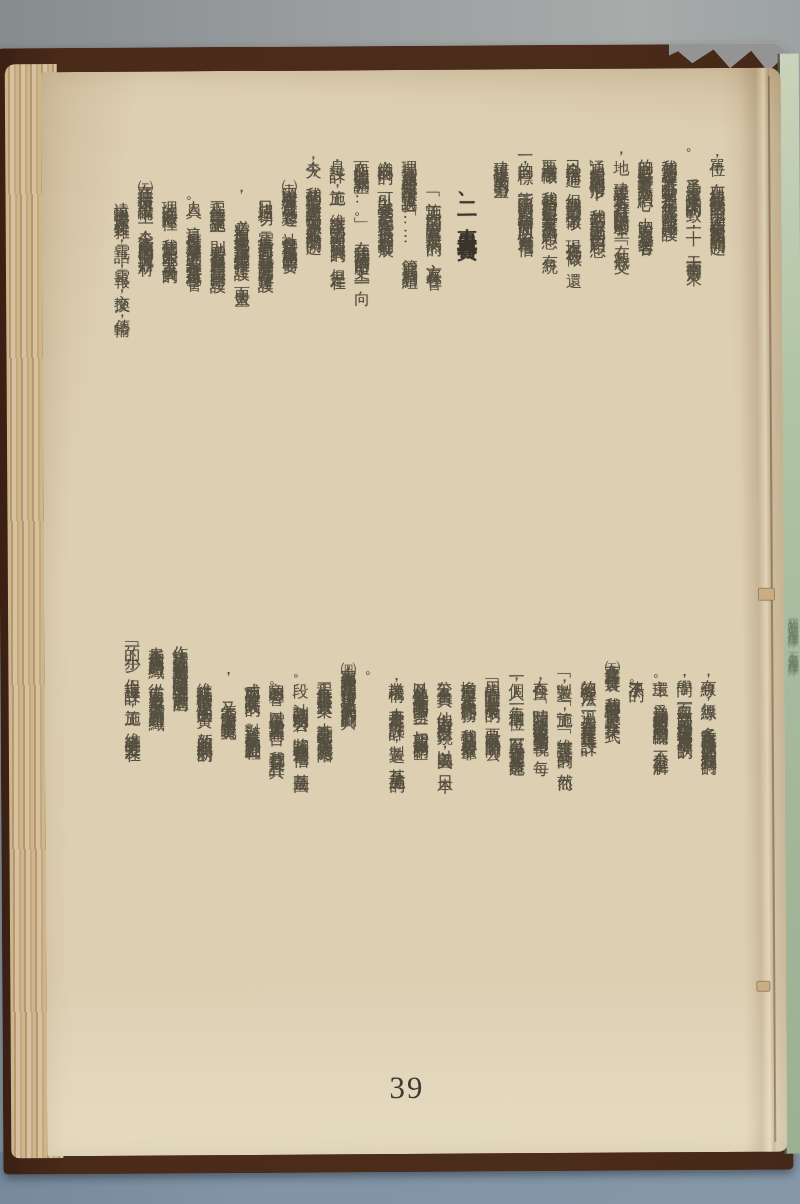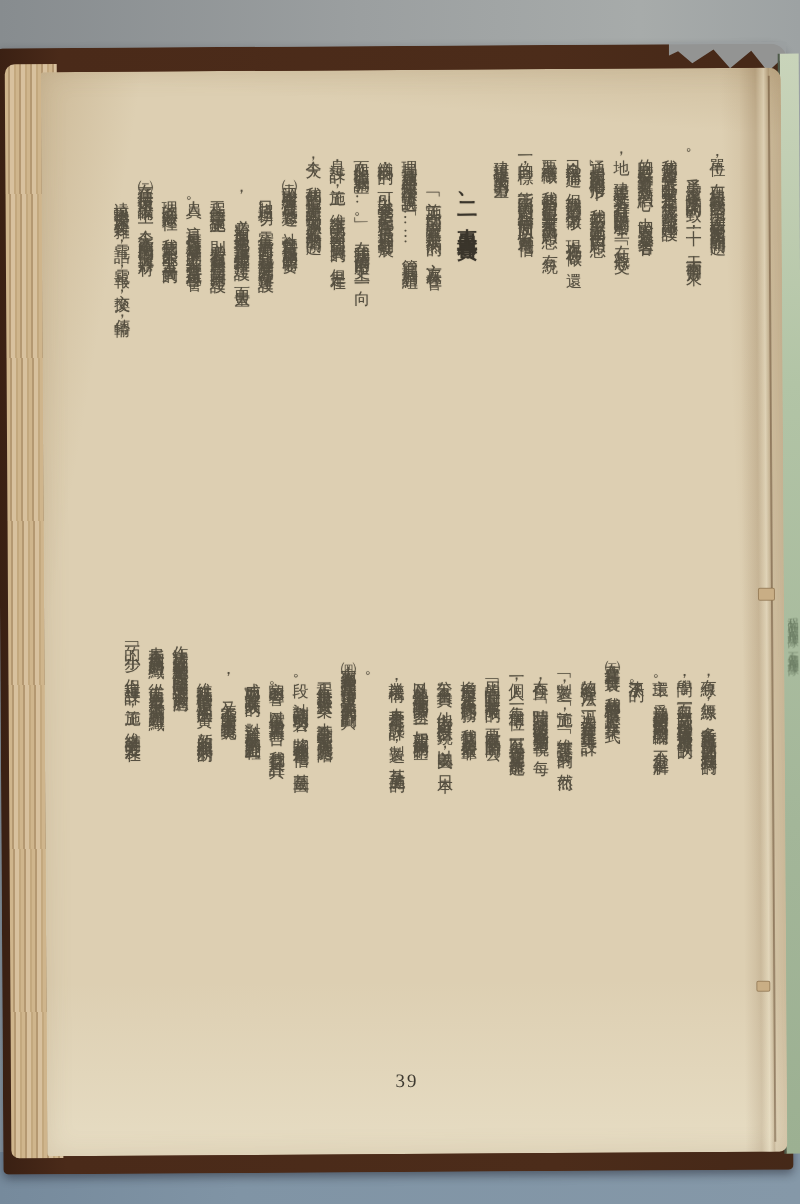--- a/index.html
+++ b/index.html
@@ -57,21 +57,21 @@
     color:#554f40;text-shadow:0 0 1px rgba(84,78,63,.35);}
   .blk-bottom .col{height:424px;letter-spacing:2.4px;}
   .i1{padding-top:19px;}
   .i2{padding-top:39px;}
   .blk-bottom .i1{padding-top:18px;}
   .blk-bottom .i2{padding-top:37px;}
   .heading{font-family:"Liberation Sans","DejaVu Sans",sans-serif;font-weight:700;
     font-size:20px;width:32px;line-height:32px;letter-spacing:3px;color:#3a352b;
     margin:0 6px;text-shadow:0 0 1px rgba(58,53,43,.5);}
   .page-number{position:absolute;left:330px;top:1000px;width:60px;text-align:center;
-    font-size:19px;letter-spacing:2px;color:#3e3a31;font-family:"Liberation Serif","DejaVu Serif",serif;}
+    font-size:31px;letter-spacing:2px;color:#3e3a31;font-family:"Liberation Serif","DejaVu Serif",serif;}
 </style>
 </head>
 <body>
 
 <div class="bg-top"></div>
 <div class="bg-bottom"></div>
 
 <div class="book">
   <div class="cover"></div>
   <div class="cover-tear"></div>

